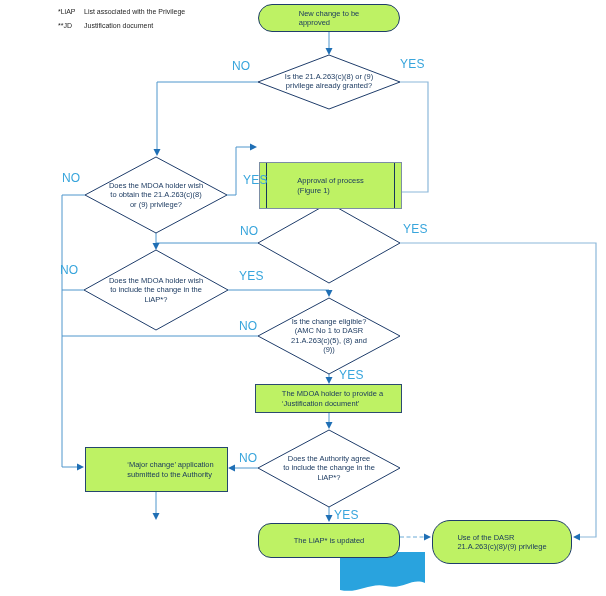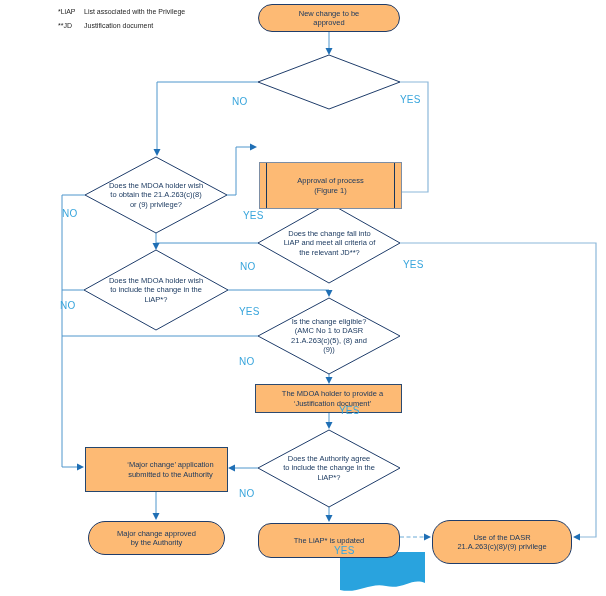--- a/index.html
+++ b/index.html
@@ -1,31 +1,31 @@
 <!DOCTYPE html>
 <html><head>
 <meta charset="utf-8">
 <title>Change approval flowchart</title>
 <style>
   html,body{margin:0;padding:0;background:#fff;}
   .canvas{position:relative;width:606px;height:596px;background:#fff;overflow:hidden;
           font-family:"Liberation Sans",sans-serif;color:#17365d;}
   .layer{position:absolute;left:0;top:0;}
-  .node{position:absolute;box-sizing:border-box;background:#fdba74;border:1px solid #1f3d6b;
-        display:flex;align-items:center;justify-content:center;text-align:center;
+  .node{position:absolute;box-sizing:border-box;background:#bef264;border:1px solid #1f3d6b;
+        display:flex;align-items:center;justify-content:center;
         font-size:7.5px;line-height:1.25;color:#17365d;}
   .node span{white-space:pre-line;}
   .stadium{border-radius:16px;}
   .process{border-radius:0;}
   .predef{border-color:#7d8ea4;margin-top:37px;}
   .predef .bar{position:absolute;top:0;bottom:0;width:1px;background:#16365c;}
   .bar.l{left:6px;} .bar.r{right:6px;}
   .dtext{position:absolute;text-align:center;font-size:7.5px;line-height:1.25;
          color:#17365d;white-space:pre-line;}
-  .elabel{position:absolute;font-size:10px;color:#38a5dc;letter-spacing:.2px;margin-top:37px;}
+  .elabel{position:absolute;font-size:12px;color:#38a5dc;letter-spacing:.2px;}
   .legend{position:absolute;left:58px;top:8px;font-size:7px;color:#262626;}
   .legend .row{display:flex;margin-bottom:7px;}
   .legend .term{width:26px;}
   .callout-text{position:absolute;left:341px;top:556px;width:84px;text-align:center;
                 font-size:7.5px;line-height:1.3;color:#fff;white-space:pre-line;}
   svg .conn{stroke:#4e96cc;stroke-width:1;fill:none;}
   svg .conn-light{stroke:#8cb8da;stroke-width:1.2;fill:none;}
   svg .conn-dash{stroke:#6aaad6;stroke-width:1;fill:none;stroke-dasharray:4 2.5;}
   svg .arrow{fill:#1f6fb5;stroke:none;}
   svg .diamond{fill:#fff;stroke:#1f3d6b;stroke-width:1;}
@@ -107,40 +107,35 @@
   <div class="node process" style="left:255px;top:384px;width:147px;height:29px;border-color:#2c4a70;padding-left:8px;">
     <span>The MDOA holder to provide a
 ‘Justification document’</span>
   </div>
 
   <div class="node process" style="left:85px;top:447px;width:143px;height:45px;border-color:#24466e;padding-left:28px;">
     <span>‘Major change’ application
 submitted to the Authority</span>
   </div>
 
-  <div class="node stadium" style="left:88px;top:521px;width:137px;height:34px;border-radius:17px;">
-    <span>Major change approved
-by the Authority</span>
-  </div>
 
   <div class="node stadium" style="left:258px;top:523px;width:142px;height:35px;border-radius:13px;">
     <span>The LiAP* is updated</span>
   </div>
 
   <div class="node stadium" style="left:432px;top:520px;width:140px;height:44px;border-radius:18px;">
     <span>Use of the DASR
 21.A.263(c)(8)/(9) privilege</span>
   </div>
 
+  <div class="dtext" style="left:262px;top:72px;width:134px;">Is the 21.A.263(c)(8) or (9)
+privilege already granted?</div>
   <div class="dtext" style="left:90px;top:181px;width:132px;">Does the MDOA holder wish
 to obtain the 21.A.263(c)(8)
 or (9) privilege?</div>
-  <div class="dtext" style="left:266px;top:229px;width:127px;">Does the change fall into
-LiAP and meet all criteria of
-the relevant JD**?</div>
   <div class="dtext" style="left:92px;top:276px;width:128px;">Does the MDOA holder wish
 to include the change in the
 LiAP*?</div>
   <div class="dtext" style="left:273px;top:317px;width:112px;">Is the change eligible?
 (AMC No 1 to DASR
 21.A.263(c)(5), (8) and
 (9))</div>
   <div class="dtext" style="left:266px;top:454px;width:126px;">Does the Authority agree
 to include the change in the
 LiAP*?</div>

